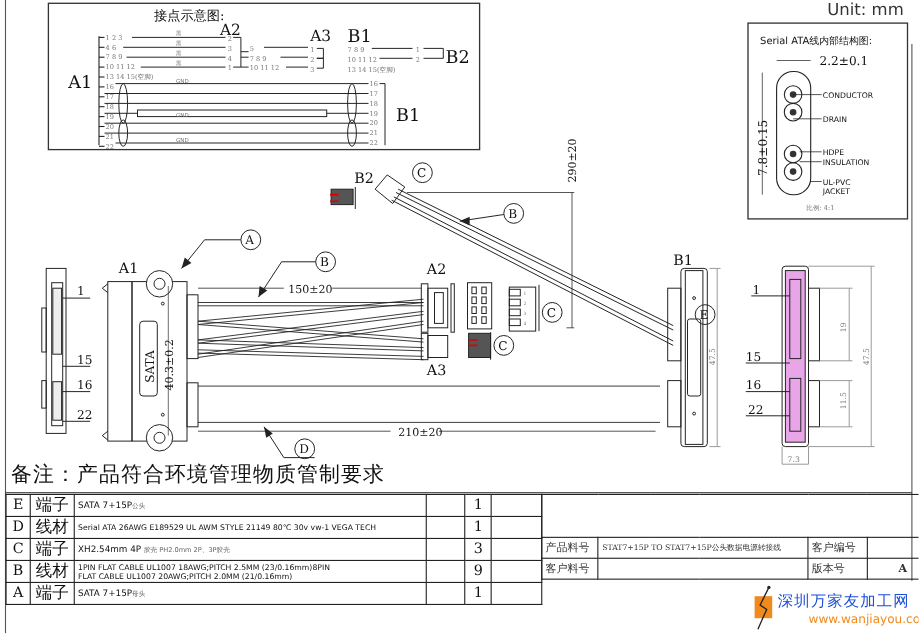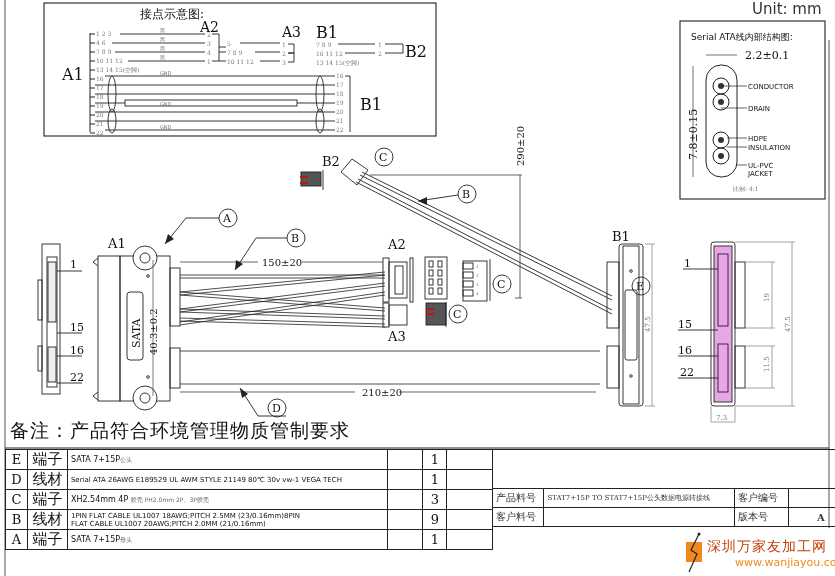--- a/index.html
+++ b/index.html
@@ -10,21 +10,21 @@
   .g{fill:#777;}
   
   table.bom{position:absolute;border-collapse:collapse;font-family:"DejaVu Sans",sans-serif;}
   table.bom td{border:1px solid #222;padding:0 3px;height:18px;font-size:8px;white-space:nowrap;overflow:hidden;}
   .big{font-family:Liberation Serif, serif;font-size:15px !important;text-align:center;}
   .mid{font-family:"DejaVu Serif",serif;font-size:13px !important;text-align:center;}
   .note{position:absolute;left:10px;top:418px;font-size:19px;font-family:"DejaVu Sans",sans-serif;letter-spacing:1px;}
   .unit{position:absolute;left:752px;top:0px;font-size:15px;font-family:"DejaVu Sans",sans-serif;color:#333;}
   .tb td{font-size:10px !important;font-family:"DejaVu Serif",serif;color:#333;}
   .logo{position:absolute;left:683px;top:528px;width:152px;height:48px;background:#fff;}
-  .logo .cn{position:absolute;left:24px;top:10px;font-size:14px;color:#c2410c;font-family:Liberation Sans, sans-serif;letter-spacing:1px;white-space:nowrap;}
+  .logo .cn{position:absolute;left:24px;top:10px;font-size:14px;color:#1d4ed8;font-family:Liberation Sans, sans-serif;letter-spacing:1px;white-space:nowrap;}
   .logo .url{position:absolute;left:24px;top:28px;font-size:11px;color:#f08a1c;font-weight:normal;font-family:"DejaVu Sans",sans-serif;white-space:nowrap;margin-left:28px;}
 </style>
 </head>
 <body>
 
 <div class="unit">Unit: mm</div>
 
 <svg width="835" height="576" viewBox="0 0 835 576">
 
   <line x1="5" y1="0" x2="5" y2="576" stroke="#555" stroke-width="1"></line>

